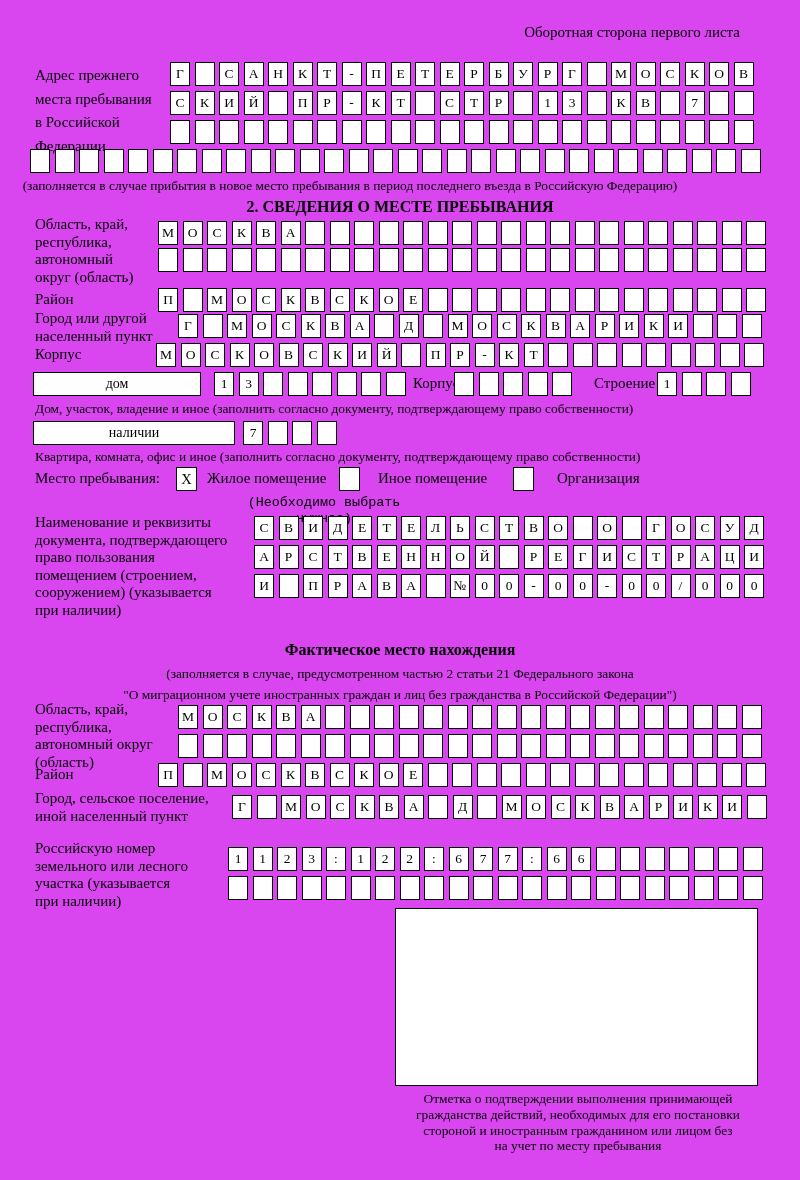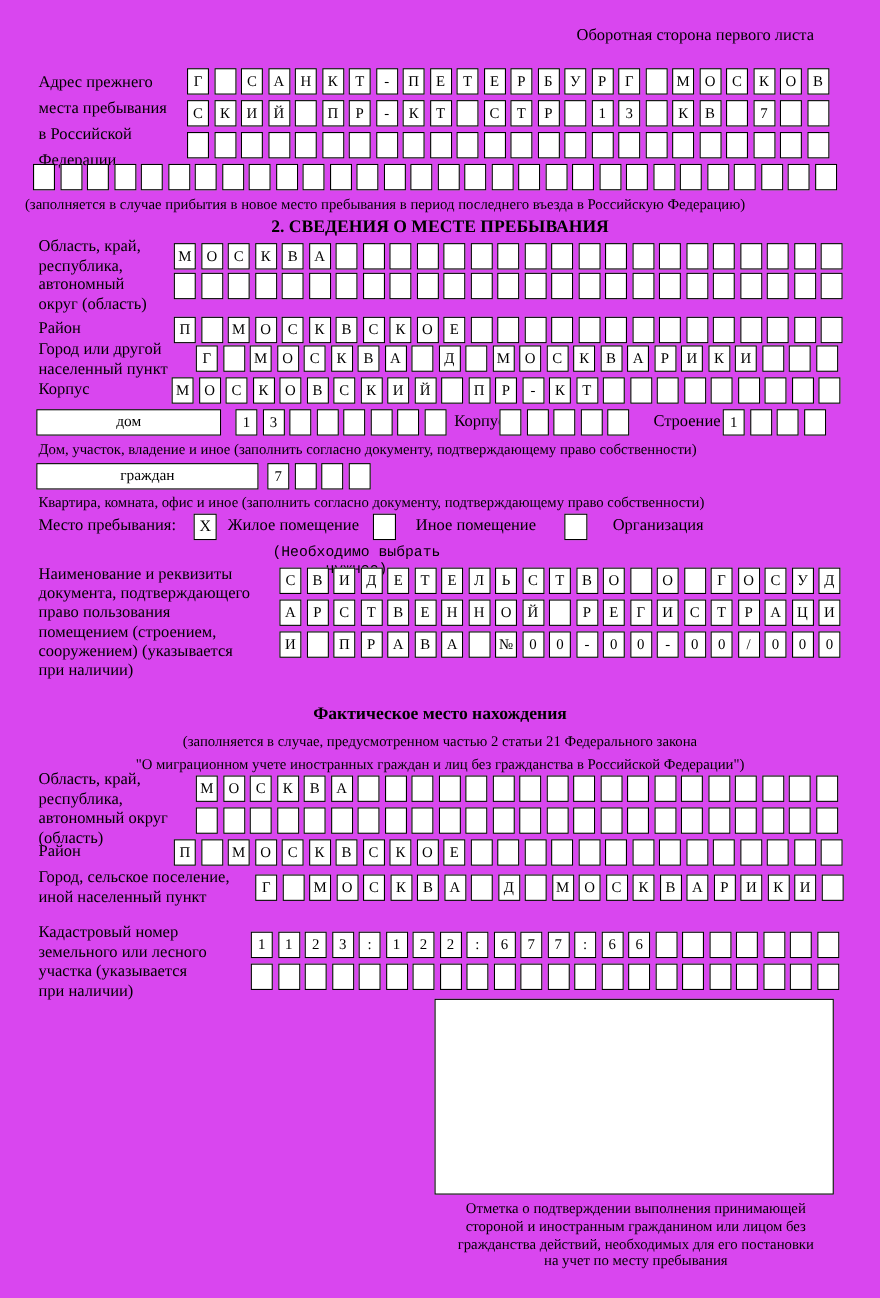--- a/index.html
+++ b/index.html
@@ -327,21 +327,21 @@
     </div>
   <div class="label" style="left:594px;top:375px;">Строение</div>
   <div class="cellrow" style="left:657px;top:372px;">
       <span class="cell">1</span>
       <span class="cell"></span>
       <span class="cell"></span>
       <span class="cell"></span>
     </div>
   <div class="caption" style="left:35px;top:401px;">Дом, участок, владение и иное (заполнить согласно документу, подтверждающему право собственности)</div>
 
-  <div class="bigbox" style="left:33px;top:421px;width:202px;">граждан</div>
+  <div class="bigbox" style="left:33px;top:421px;width:202px;">наличии</div>
   <div class="cellrow" style="left:243px;top:421px;">
       <span class="cell">7</span>
       <span class="cell"></span>
       <span class="cell"></span>
       <span class="cell"></span>
     </div>
   <div class="caption" style="left:35px;top:449px;">Квартира, комната, офис и иное (заполнить согласно документу, подтверждающему право собственности)</div>
 
   <div class="label" style="left:35px;top:470px;">Место пребывания:</div>
   <div class="checkbox" style="left:176px;top:467px;">X</div>
@@ -547,21 +547,21 @@
       <span class="cell">В</span>
       <span class="cell">А</span>
       <span class="cell">Р</span>
       <span class="cell">И</span>
       <span class="cell">К</span>
       <span class="cell">И</span>
       <span class="cell"></span>
     </div>
 
   <div class="label" style="left:35px;top:840px;">
-      <div>Кадастровый номер</div>
+      <div>Российскую номер</div>
       <div>земельного или лесного</div>
       <div>участка (указывается</div>
       <div>при наличии)</div>
     </div>
   <div class="cellrow" style="left:228px;top:847px;">
       <span class="cell">1</span>
       <span class="cell">1</span>
       <span class="cell">2</span>
       <span class="cell">3</span>
       <span class="cell">:</span>
@@ -604,18 +604,18 @@
       <span class="cell"></span>
       <span class="cell"></span>
       <span class="cell"></span>
       <span class="cell"></span>
       <span class="cell"></span>
     </div>
 
   <div class="stampbox" style="left:395px;top:908px;width:361px;height:176px;"></div>
   <div class="caption centered" style="left:378px;top:1091px;width:400px;line-height:15.8px;">
       <div>Отметка о подтверждении выполнения принимающей</div>
+      <div>гражданства действий, необходимых для его постановки</div>
       <div>стороной и иностранным гражданином или лицом без</div>
-      <div>гражданства действий, необходимых для его постановки</div>
       <div>на учет по месту пребывания</div>
     </div>
 
 </div>
 
 </body></html>

